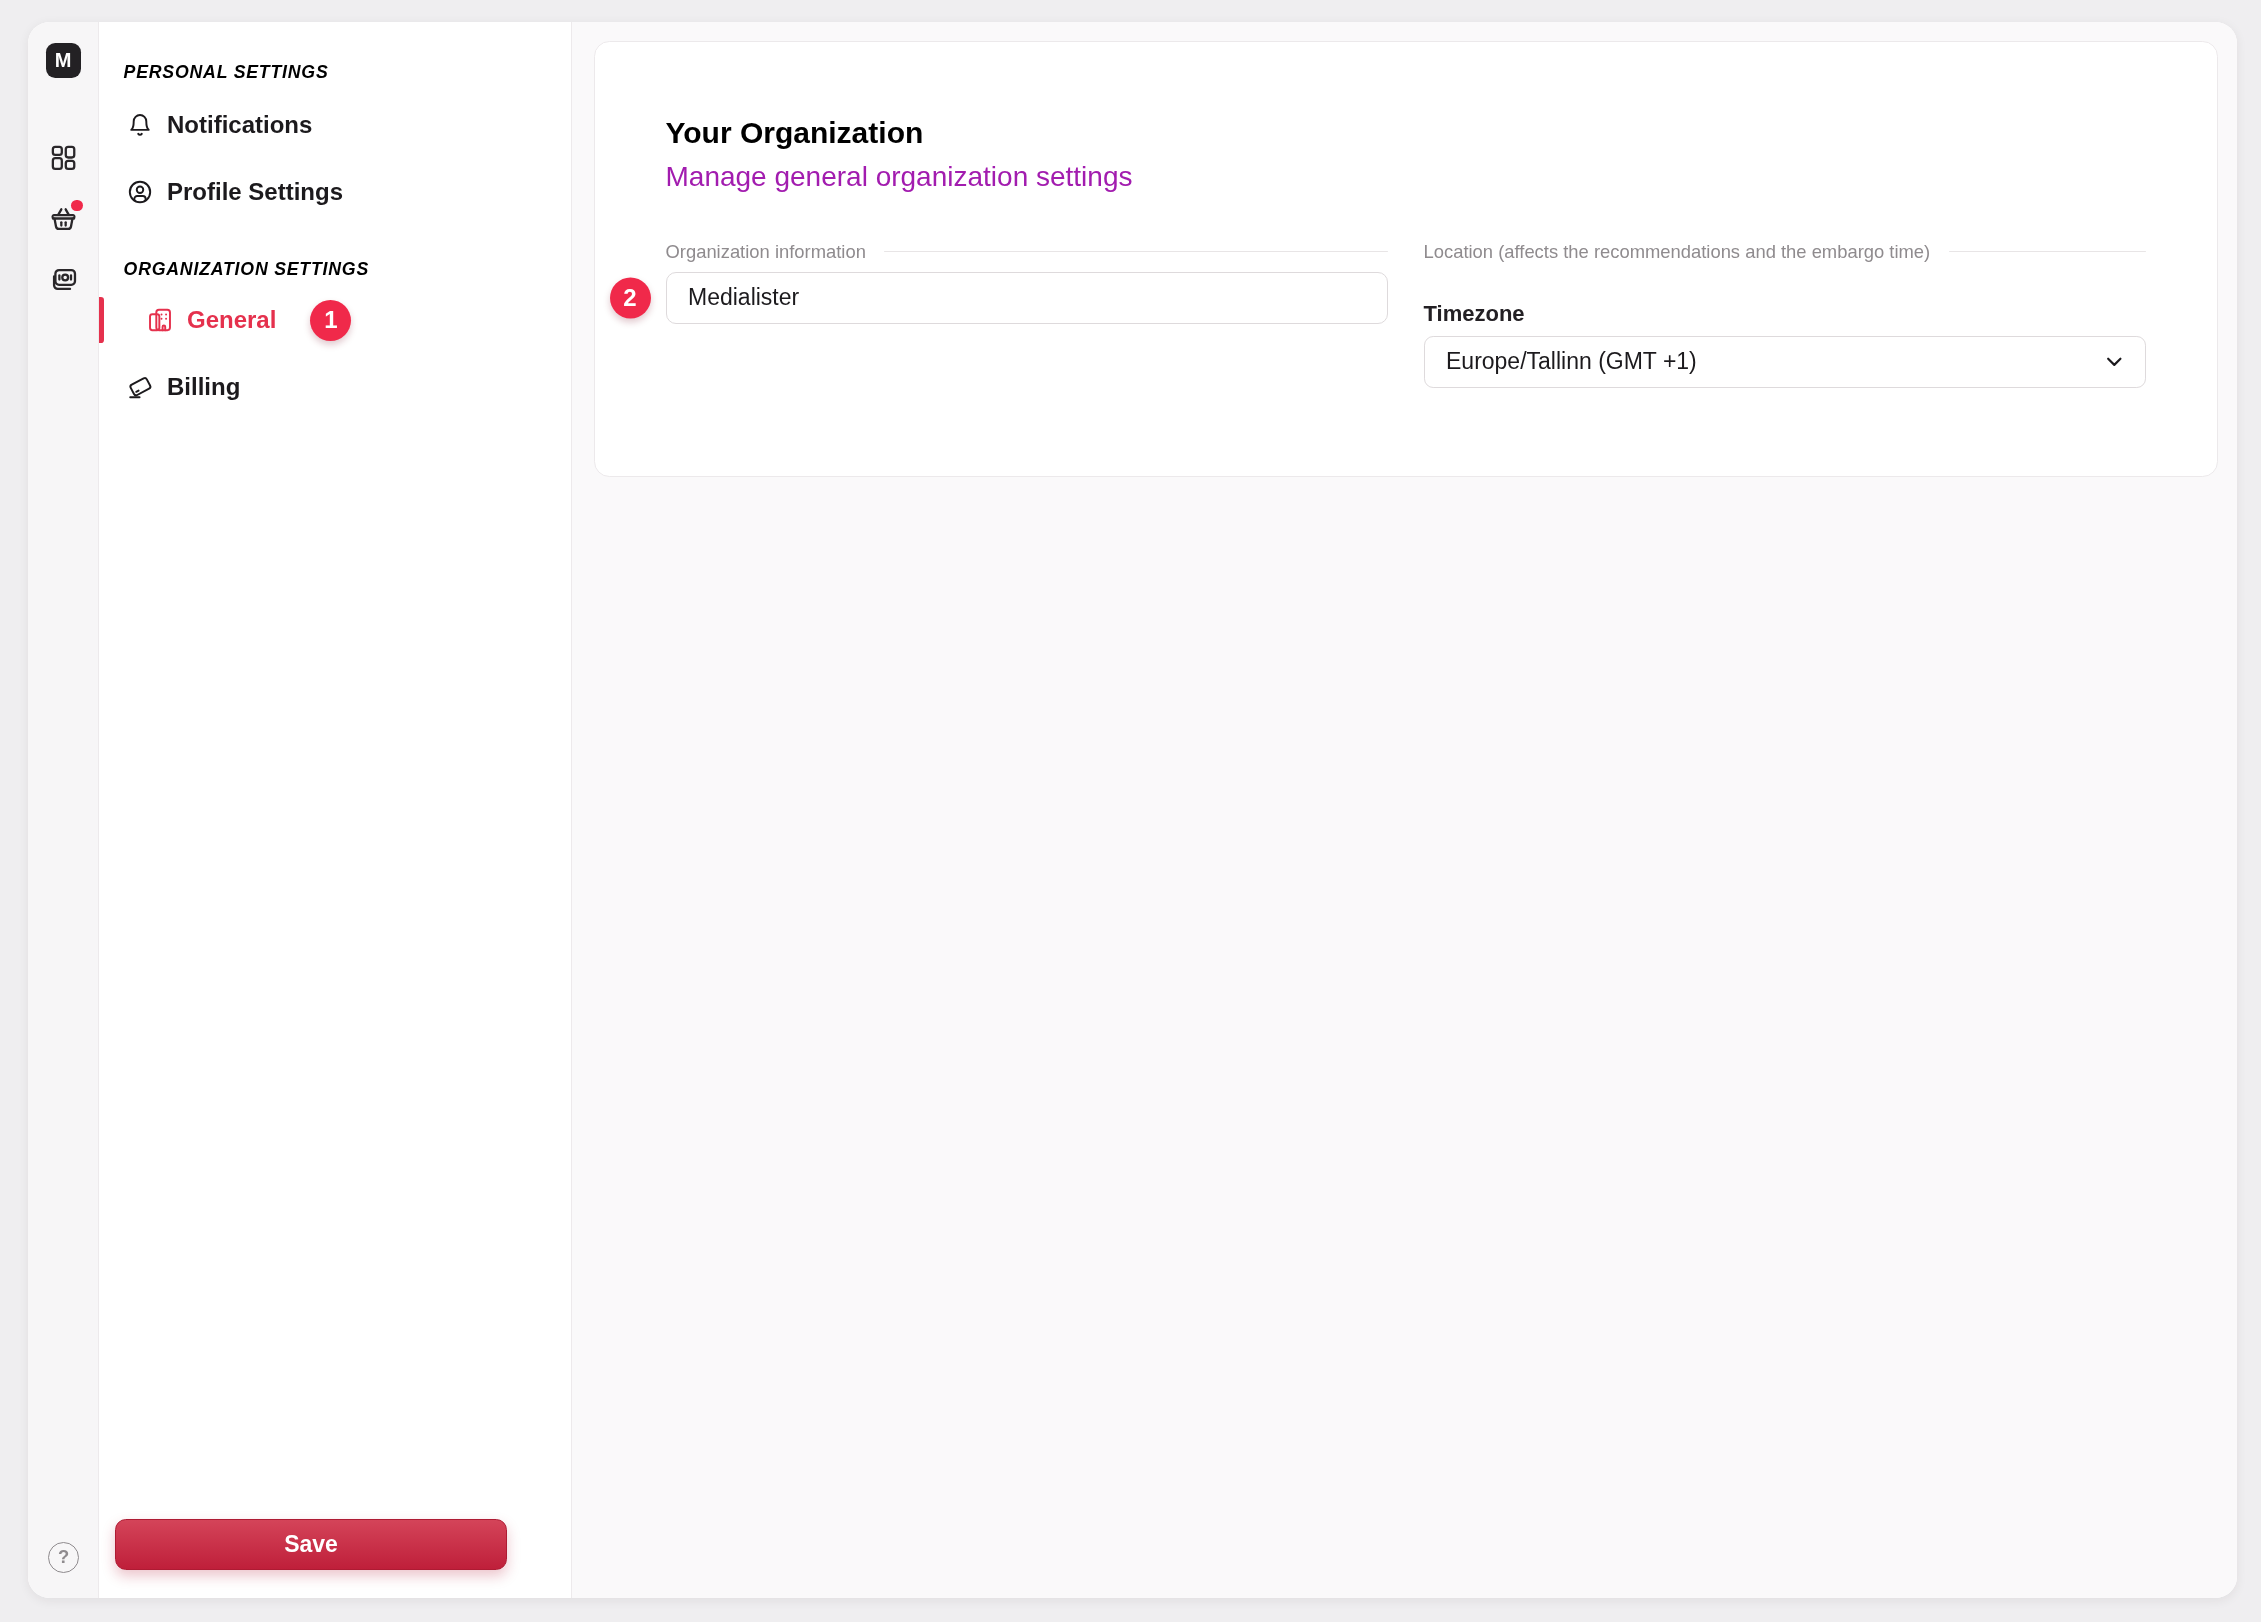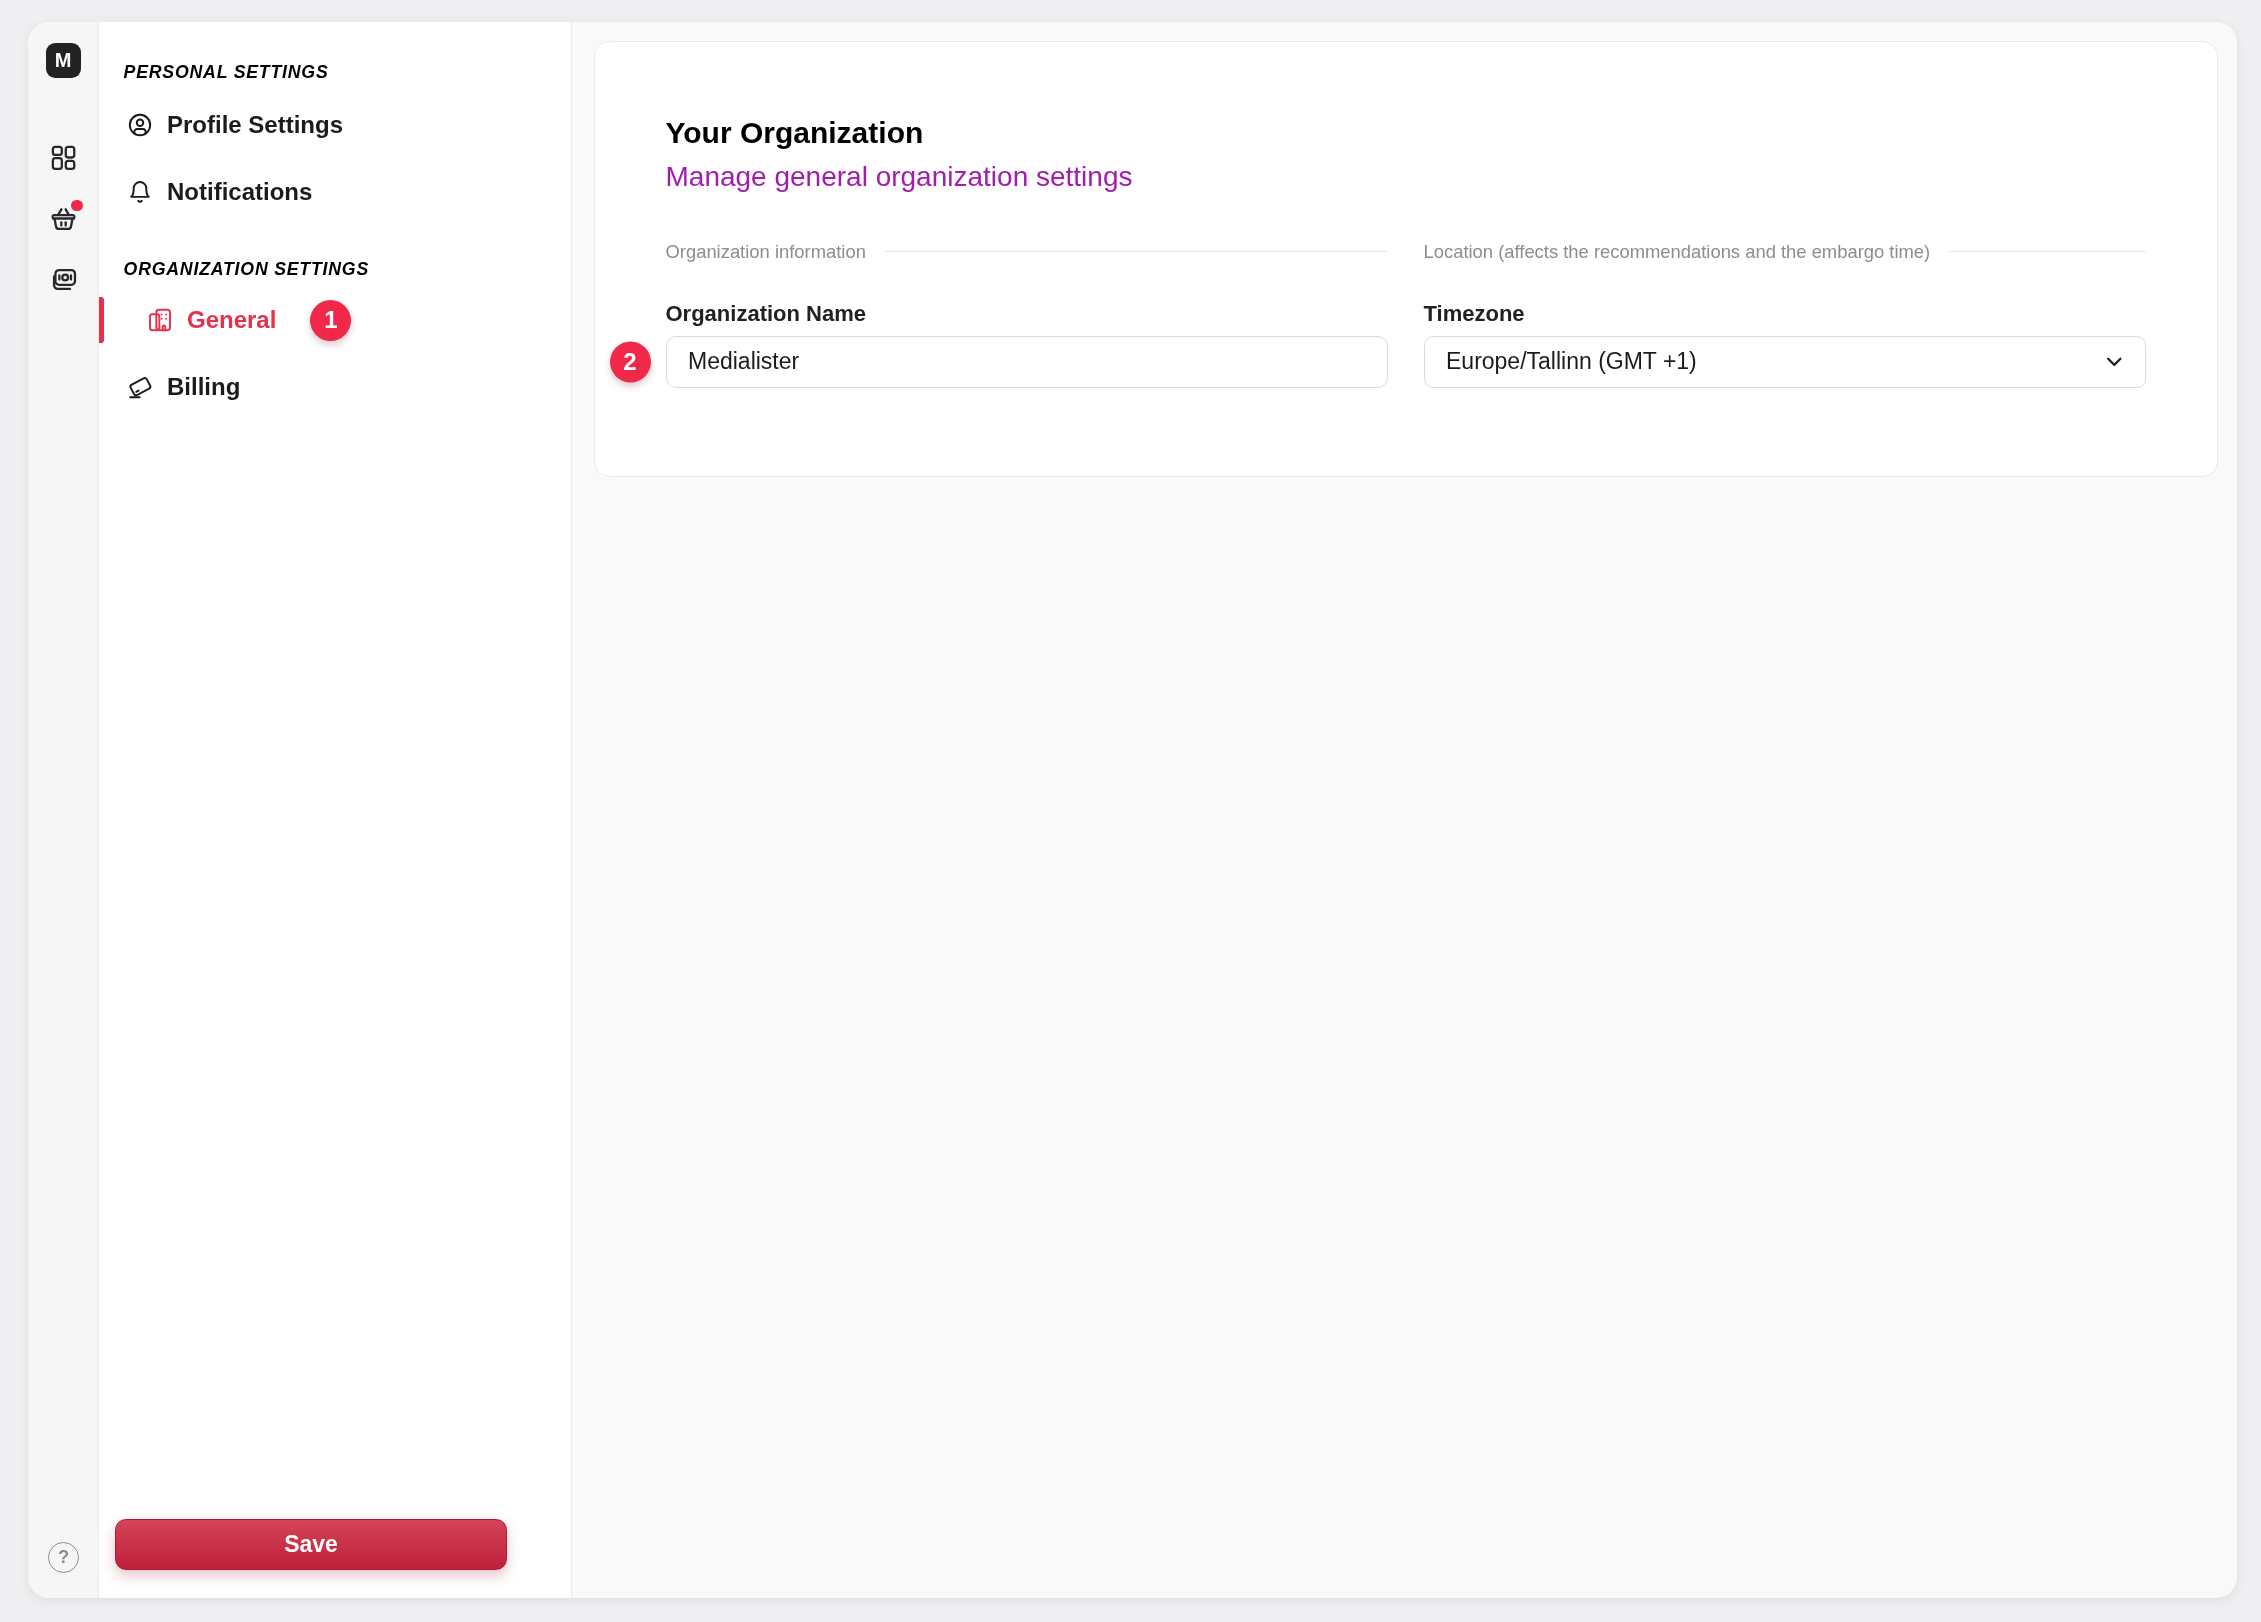--- a/index.html
+++ b/index.html
@@ -112,35 +112,35 @@
             <path d="M18.2 8.6v3.4"></path>
           </svg>
         </div>
       </div>
       <div class="rail-help">?</div>
     </aside>
 
     <nav class="sidebar">
       <div class="side-heading">PERSONAL SETTINGS</div>
 
+      <div class="nav-item mt24">
+        <svg viewBox="0 0 24 24" fill="none" stroke="currentColor" stroke-width="1.8" stroke-linecap="round" stroke-linejoin="round">
+          <path d="M6.2 8.6a5.8 5.8 0 0 1 11.6 0c0 6.2 2.2 7.9 2.2 7.9H4s2.2-1.7 2.2-7.9"></path>
+          <path d="M10.4 20.2a1.9 1.9 0 0 0 3.2 0"></path>
+        </svg>
+        <span>Notifications</span>
+      </div>
+
       <div class="nav-item mt23">
         <svg viewBox="0 0 24 24" fill="none" stroke="currentColor" stroke-width="1.8" stroke-linecap="round" stroke-linejoin="round">
           <circle cx="12" cy="12" r="9.4"></circle>
           <circle cx="12" cy="10" r="3"></circle>
           <path d="M6.8 19.2v-.9a2.6 2.6 0 0 1 2.6-2.6h5.2a2.6 2.6 0 0 1 2.6 2.6v.9"></path>
         </svg>
         <span>Profile Settings</span>
-      </div>
-
-      <div class="nav-item mt24">
-        <svg viewBox="0 0 24 24" fill="none" stroke="currentColor" stroke-width="1.8" stroke-linecap="round" stroke-linejoin="round">
-          <path d="M6.2 8.6a5.8 5.8 0 0 1 11.6 0c0 6.2 2.2 7.9 2.2 7.9H4s2.2-1.7 2.2-7.9"></path>
-          <path d="M10.4 20.2a1.9 1.9 0 0 0 3.2 0"></path>
-        </svg>
-        <span>Notifications</span>
       </div>
 
       <div class="side-heading mt55">ORGANIZATION SETTINGS</div>
 
       <div class="nav-item active mt21">
         <svg viewBox="0 0 24 24" fill="none" stroke="currentColor" stroke-width="1.8" stroke-linecap="round" stroke-linejoin="round">
           <rect x="8.6" y="2.6" width="12.6" height="18.8" rx="2.4"></rect>
           <rect x="2.8" y="6.6" width="8.6" height="14.8" rx="2.2"></rect>
           <path d="M13.4 7h.01M17.6 7h.01M13.4 10.8h.01M17.6 10.8h.01"></path>
           <path d="M14.4 21.4v-3.2a1.2 1.2 0 0 1 1.2-1.2h0a1.2 1.2 0 0 1 1.2 1.2v3.2"></path>
@@ -167,21 +167,20 @@
       <section class="card">
         <h1 class="card-title">Your Organization</h1>
         <p class="card-sub">Manage general organization settings</p>
 
         <div class="grid">
           <div class="col">
             <div class="section-row">
               <span class="section-label">Organization information</span>
               <span class="section-line"></span>
             </div>
-            <div class="field-label">Organization Name</div>
             <div class="input-wrap">
               <span class="badge-step badge-float">2</span>
               <input class="text-input" type="text" value="Medialister" style="">
             </div>
           </div>
 
           <div class="col">
             <div class="section-row">
               <span class="section-label">Location (affects the recommendations and the embargo time)</span>
               <span class="section-line"></span>

